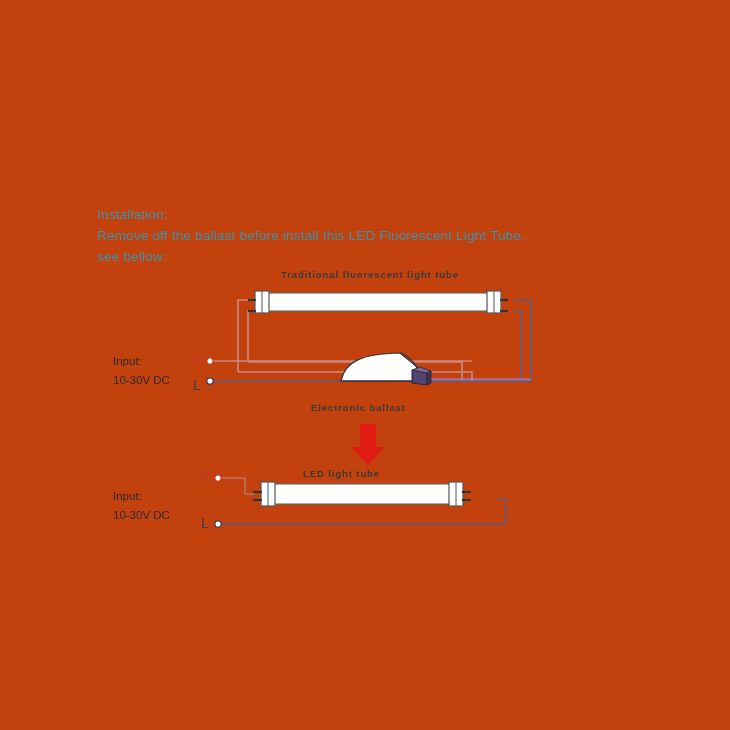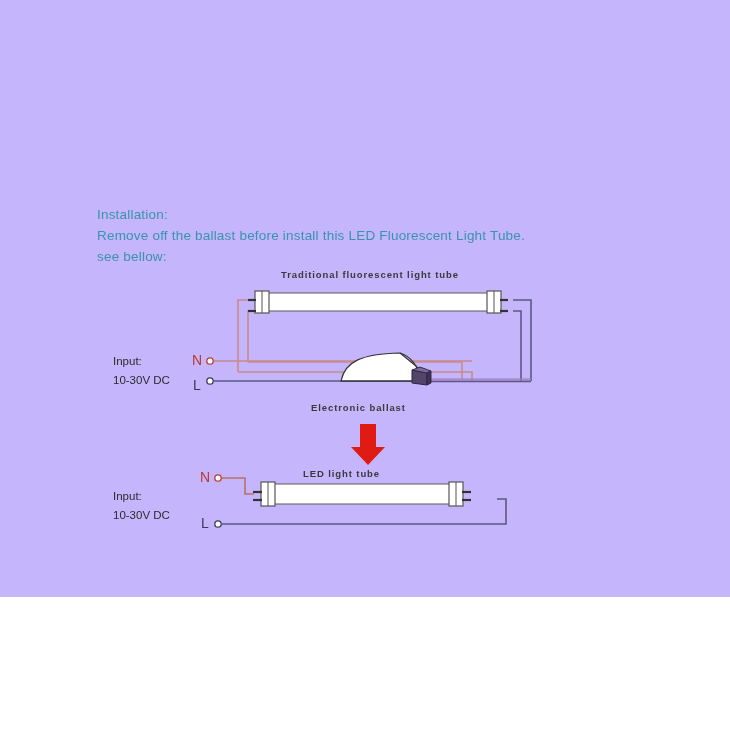--- a/index.html
+++ b/index.html
@@ -7,22 +7,22 @@
     margin: 0;
     padding: 0;
     background: #ffffff;
   }
   body {
     font-family: "Liberation Sans", sans-serif;
   }
   #canvas {
     position: relative;
     width: 730px;
-    height: 597px;
-    background: #c4b5fd;
+    height: 730px;
+    background: #c2410c;
     overflow: hidden;
   }
   #diagram-svg {
     position: absolute;
     left: 0;
     top: 0;
     width: 730px;
     height: 730px;
     display: block;
   }

